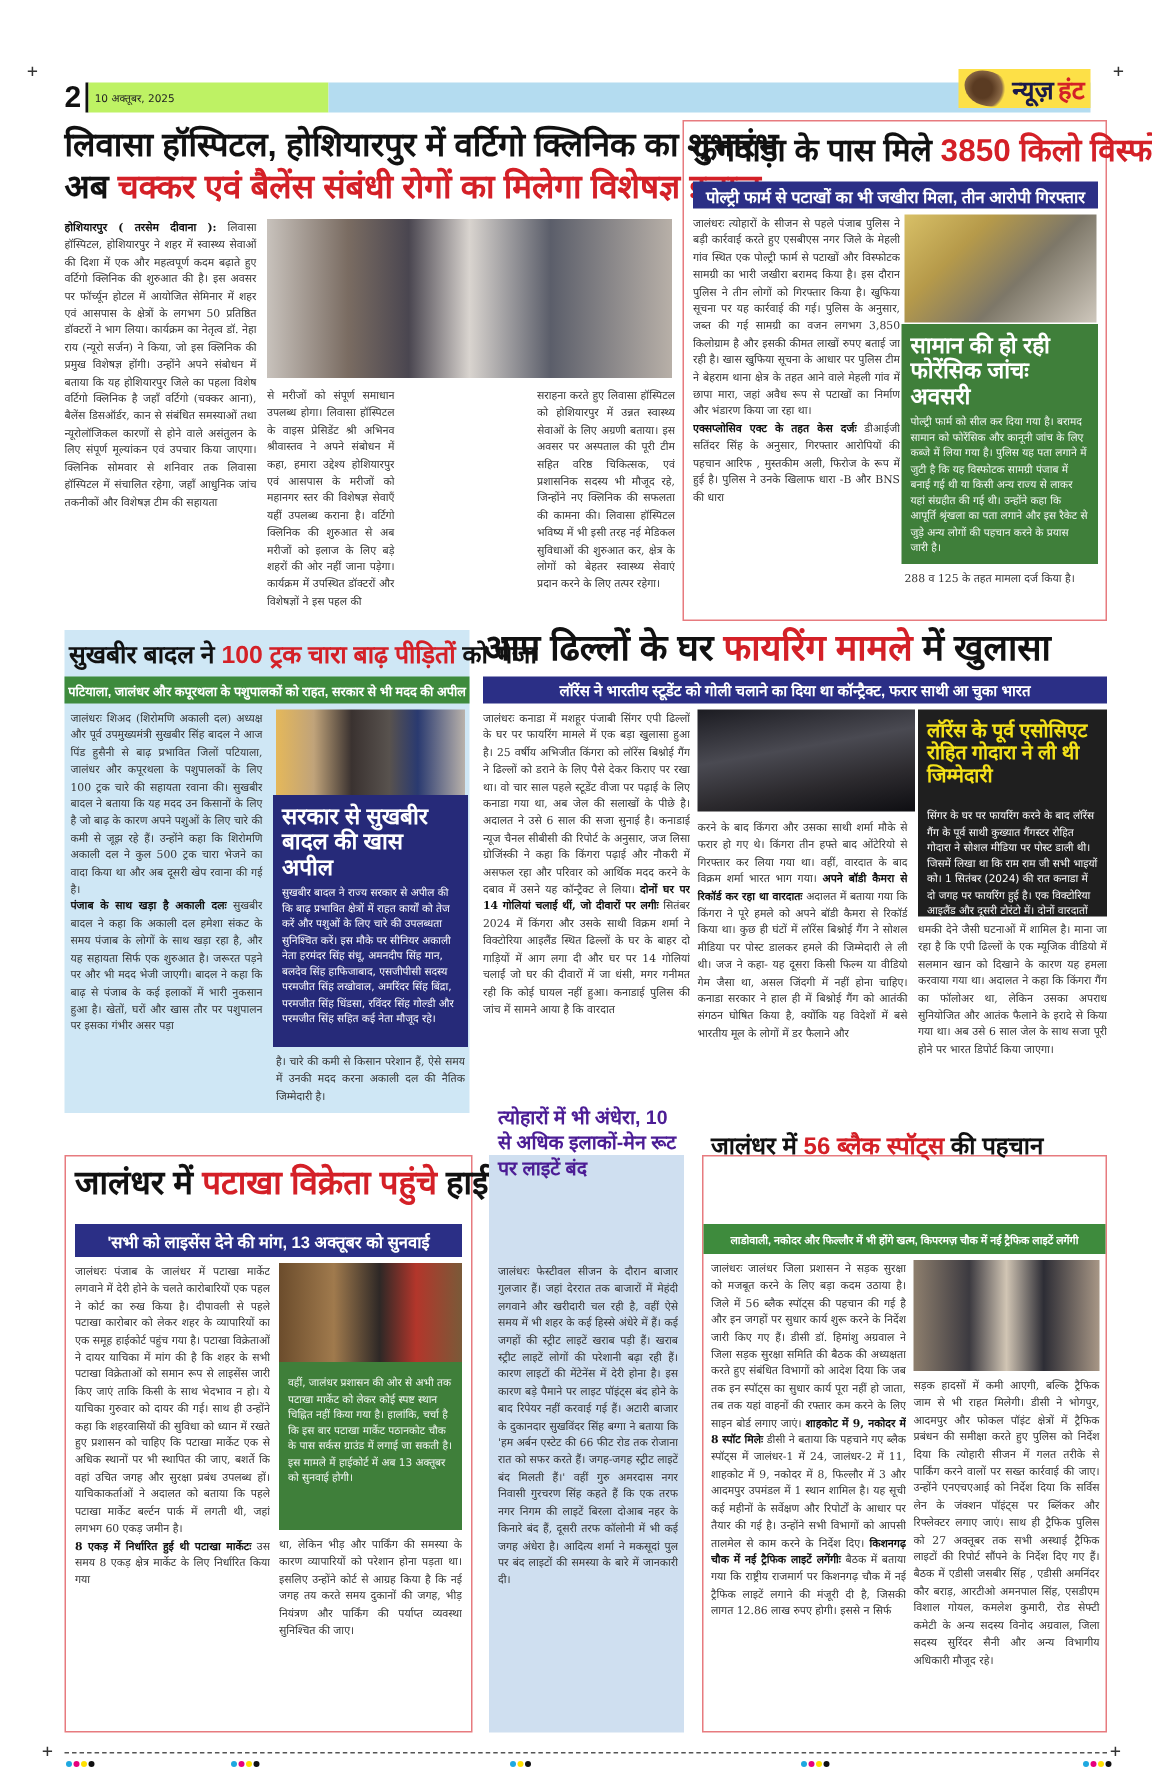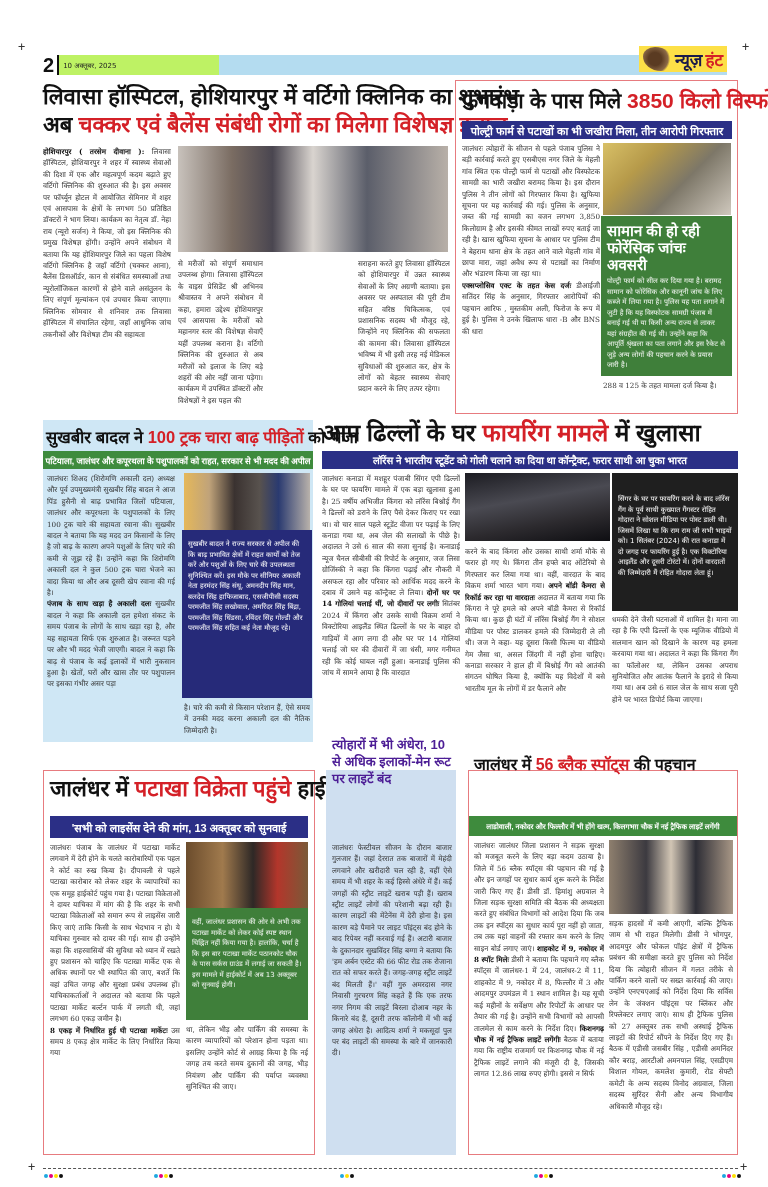--- a/index.html
+++ b/index.html
@@ -79,34 +79,36 @@
 <div class="abs body" style="left:603px;top:380px;width:128px;height:28px">288 व 125 के तहत मामला दर्ज किया है।</div>
 
 <div class="abs" style="left:43px;top:420px;width:270px;height:322px;background:#cfe7f5"></div>
 <div class="abs h1" style="left:46px;top:424px;font-size:16.5px"><span>सुखबीर बादल ने </span><span class="red">100 ट्रक चारा बाढ़ पीड़ितों</span><span> को भेजा</span></div>
 <div class="strip green" style="left:43px;top:451px;width:270px;height:18px;font-size:8.5px">पटियाला, जालंधर और कपूरथला के पशुपालकों को राहत, सरकार से भी मदद की अपील</div>
 <div class="abs body" style="left:47px;top:473px;width:128px;height:266px">
   <span>जालंधरः शिअद (शिरोमणि अकाली दल) अध्यक्ष और पूर्व उपमुख्यमंत्री सुखबीर सिंह बादल ने आज पिंड हुसैनी से बाढ़ प्रभावित जिलों पटियाला, जालंधर और कपूरथला के पशुपालकों के लिए 100 ट्रक चारे की सहायता रवाना की। सुखबीर बादल ने बताया कि यह मदद उन किसानों के लिए है जो बाढ़ के कारण अपने पशुओं के लिए चारे की कमी से जूझ रहे हैं। उन्होंने कहा कि शिरोमणि अकाली दल ने कुल 500 ट्रक चारा भेजने का वादा किया था और अब दूसरी खेप रवाना की गई है।</span><br><b>पंजाब के साथ खड़ा है अकाली दलः</b> <span>सुखबीर बादल ने कहा कि अकाली दल हमेशा संकट के समय पंजाब के लोगों के साथ खड़ा रहा है, और यह सहायता सिर्फ एक शुरुआत है। जरूरत पड़ने पर और भी मदद भेजी जाएगी। बादल ने कहा कि बाढ़ से पंजाब के कई इलाकों में भारी नुकसान हुआ है। खेतों, घरों और खास तौर पर पशुपालन पर इसका गंभीर असर पड़ा</span>
 </div>
 <div class="photo" style="left:184px;top:473px;width:126px;height:57px;background:linear-gradient(90deg,#e5b85a 0%,#c0a37a 20%,#3a3230 40%,#58524e 60%,#2a3a70 75%,#b9b2ab)"></div>
 <div class="navybox" style="left:182px;top:530px;width:130px;height:168px">
+  <div class="gt">सरकार से सुखबीर बादल की खास अपील</div>
   <div class="gb">सुखबीर बादल ने राज्य सरकार से अपील की कि बाढ़ प्रभावित क्षेत्रों में राहत कार्यों को तेज करें और पशुओं के लिए चारे की उपलब्धता सुनिश्चित करें। इस मौके पर सीनियर अकाली नेता हरमंदर सिंह संधू, अमनदीप सिंह मान, बलदेव सिंह हाफिजाबाद, एसजीपीसी सदस्य परमजीत सिंह लखोवाल, अमरिंदर सिंह बिंद्रा, परमजीत सिंह धिंडसा, रविंदर सिंह गोल्डी और परमजीत सिंह सहित कई नेता मौजूद रहे।</div>
 </div>
 <div class="abs body" style="left:184px;top:702px;width:126px;height:38px">है। चारे की कमी से किसान परेशान हैं, ऐसे समय में उनकी मदद करना अकाली दल की नैतिक जिम्मेदारी है।</div>
 
 <div class="abs h1" style="left:322px;top:420px;font-size:24px"><span>आप ढिल्लों के घर </span><span class="red">फायरिंग मामले</span><span> में खुलासा</span></div>
 <div class="strip navy" style="left:322px;top:451px;width:416px;height:18px;font-size:10px">लॉरेंस ने भारतीय स्टूडेंट को गोली चलाने का दिया था कॉन्ट्रैक्ट, फरार साथी आ चुका भारत</div>
 <div class="abs body" style="left:322px;top:473px;width:138px;height:270px">
   <span>जालंधरः कनाडा में मशहूर पंजाबी सिंगर एपी ढिल्लों के घर पर फायरिंग मामले में एक बड़ा खुलासा हुआ है। 25 वर्षीय अभिजीत किंगरा को लॉरेंस बिश्नोई गैंग ने ढिल्लों को डराने के लिए पैसे देकर किराए पर रखा था। वो चार साल पहले स्टूडेंट वीजा पर पढ़ाई के लिए कनाडा गया था, अब जेल की सलाखों के पीछे है। अदालत ने उसे 6 साल की सजा सुनाई है। कनाडाई न्यूज चैनल सीबीसी की रिपोर्ट के अनुसार, जज लिसा ग्रोजिंस्की ने कहा कि किंगरा पढ़ाई और नौकरी में असफल रहा और परिवार को आर्थिक मदद करने के दबाव में उसने यह कॉन्ट्रैक्ट ले लिया।</span> <b>दोनों घर पर 14 गोलियां चलाई थीं, जो दीवारों पर लगीः</b> <span>सितंबर 2024 में किंगरा और उसके साथी विक्रम शर्मा ने विक्टोरिया आइलैंड स्थित ढिल्लों के घर के बाहर दो गाड़ियों में आग लगा दी और घर पर 14 गोलियां चलाईं जो घर की दीवारों में जा धंसी, मगर गनीमत रही कि कोई घायल नहीं हुआ। कनाडाई पुलिस की जांच में सामने आया है कि वारदात</span>
 </div>
 <div class="photo" style="left:465px;top:473px;width:145px;height:68px;background:linear-gradient(170deg,#1c1c22,#4a4a52 40%,#2c2a2e 70%,#0e0e12)"></div>
 <div class="abs body" style="left:465px;top:546px;width:140px;height:197px">
   <span>करने के बाद किंगरा और उसका साथी शर्मा मौके से फरार हो गए थे। किंगरा तीन हफ्ते बाद ओंटेरियो से गिरफ्तार कर लिया गया था। वहीं, वारदात के बाद विक्रम शर्मा भारत भाग गया।</span> <b>अपने बॉडी कैमरा से रिकॉर्ड कर रहा था वारदातः</b> <span>अदालत में बताया गया कि किंगरा ने पूरे हमले को अपने बॉडी कैमरा से रिकॉर्ड किया था। कुछ ही घंटों में लॉरेंस बिश्नोई गैंग ने सोशल मीडिया पर पोस्ट डालकर हमले की जिम्मेदारी ले ली थी। जज ने कहा- यह दूसरा किसी फिल्म या वीडियो गेम जैसा था, असल जिंदगी में नहीं होना चाहिए। कनाडा सरकार ने हाल ही में बिश्नोई गैंग को आतंकी संगठन घोषित किया है, क्योंकि यह विदेशों में बसे भारतीय मूल के लोगों में डर फैलाने और</span>
 </div>
 <div class="blackbox" style="left:612px;top:473px;width:126px;height:138px">
+  <div class="gt">लॉरेंस के पूर्व एसोसिएट रोहित गोदारा ने ली थी जिम्मेदारी</div>
   <div class="gb">सिंगर के घर पर फायरिंग करने के बाद लॉरेंस गैंग के पूर्व साथी कुख्यात गैंगस्टर रोहित गोदारा ने सोशल मीडिया पर पोस्ट डाली थी। जिसमें लिखा था कि राम राम जी सभी भाइयों को। 1 सितंबर (2024) की रात कनाडा में दो जगह पर फायरिंग हुई है। एक विक्टोरिया आइलैंड और दूसरी टोरंटो में। दोनों वारदातों की जिम्मेदारी मैं रोहित गोदारा लेता हूं।</div>
 </div>
 <div class="abs body" style="left:612px;top:614px;width:126px;height:129px">धमकी देने जैसी घटनाओं में शामिल है। माना जा रहा है कि एपी ढिल्लों के एक म्यूजिक वीडियो में सलमान खान को दिखाने के कारण यह हमला करवाया गया था। अदालत ने कहा कि किंगरा गैंग का फॉलोअर था, लेकिन उसका अपराध सुनियोजित और आतंक फैलाने के इरादे से किया गया था। अब उसे 6 साल जेल के साथ सजा पूरी होने पर भारत डिपोर्ट किया जाएगा।</div>
 
 <div class="boxred" style="left:43px;top:770px;width:272px;height:385px"></div>
 <div class="abs h1" style="left:50px;top:776px;font-size:22px"><span>जालंधर में </span><span class="red">पटाखा विक्रेता पहुंचे</span><span> हाईकोर्ट</span></div>
 <div class="strip navy" style="left:50px;top:816px;width:258px;height:22px;font-size:11px">'सभी को लाइसेंस देने की मांग, 13 अक्तूबर को सुनवाई</div>
 <div class="abs body" style="left:50px;top:842px;width:130px;height:308px">
   <span>जालंधरः पंजाब के जालंधर में पटाखा मार्केट लगवाने में देरी होने के चलते कारोबारियों एक पहल ने कोर्ट का रुख किया है। दीपावली से पहले पटाखा कारोबार को लेकर शहर के व्यापारियों का एक समूह हाईकोर्ट पहुंच गया है। पटाखा विक्रेताओं ने दायर याचिका में मांग की है कि शहर के सभी पटाखा विक्रेताओं को समान रूप से लाइसेंस जारी किए जाएं ताकि किसी के साथ भेदभाव न हो। ये याचिका गुरुवार को दायर की गई। साथ ही उन्होंने कहा कि शहरवासियों की सुविधा को ध्यान में रखते हुए प्रशासन को चाहिए कि पटाखा मार्केट एक से अधिक स्थानों पर भी स्थापित की जाए, बशर्ते कि वहां उचित जगह और सुरक्षा प्रबंध उपलब्ध हों। याचिकाकर्ताओं ने अदालत को बताया कि पहले पटाखा मार्केट बर्ल्टन पार्क में लगती थी, जहां लगभग 60 एकड़ जमीन है।</span><br><b>8 एकड़ में निर्धारित हुई थी पटाखा मार्केटः</b> <span>उस समय 8 एकड़ क्षेत्र मार्केट के लिए निर्धारित किया गया</span>
 </div>
@@ -115,21 +117,21 @@
   <div class="gb">वहीं, जालंधर प्रशासन की ओर से अभी तक पटाखा मार्केट को लेकर कोई स्पष्ट स्थान चिह्नित नहीं किया गया है। हालांकि, चर्चा है कि इस बार पटाखा मार्केट पठानकोट चौक के पास सर्कस ग्राउंड में लगाई जा सकती है। इस मामले में हाईकोर्ट में अब 13 अक्तूबर को सुनवाई होगी।</div>
 </div>
 <div class="abs body" style="left:186px;top:1024px;width:122px;height:126px">था, लेकिन भीड़ और पार्किंग की समस्या के कारण व्यापारियों को परेशान होना पड़ता था। इसलिए उन्होंने कोर्ट से आग्रह किया है कि नई जगह तय करते समय दुकानों की जगह, भीड़ नियंत्रण और पार्किंग की पर्याप्त व्यवस्था सुनिश्चित की जाए।</div>
 
 <div class="abs" style="left:326px;top:770px;width:130px;height:385px;background:#cfdff0"></div>
 <div class="abs" style="left:332px;top:736px;width:120px;font:bold 13px/17px 'Liberation Sans',sans-serif;color:#4c1d95">त्योहारों में भी अंधेरा, 10 से अधिक इलाकों-मेन रूट पर लाइटें बंद</div>
 <div class="abs body" style="left:332px;top:842px;width:120px;height:308px">जालंधरः फेस्टीवल सीजन के दौरान बाजार गुलजार हैं। जहां देररात तक बाजारों में मेहंदी लगवाने और खरीदारी चल रही है, वहीं ऐसे समय में भी शहर के कई हिस्से अंधेरे में हैं। कई जगहों की स्ट्रीट लाइटें खराब पड़ी हैं। खराब स्ट्रीट लाइटें लोगों की परेशानी बढ़ा रही हैं। कारण लाइटों की मेंटेनेंस में देरी होना है। इस कारण बड़े पैमाने पर लाइट पॉइंट्स बंद होने के बाद रिपेयर नहीं करवाई गई हैं। अटारी बाजार के दुकानदार सुखविंदर सिंह बग्गा ने बताया कि 'हम अर्बन एस्टेट की 66 फीट रोड तक रोजाना रात को सफर करते हैं। जगह-जगह स्ट्रीट लाइटें बंद मिलती हैं।' वहीं गुरु अमरदास नगर निवासी गुरचरण सिंह कहते हैं कि एक तरफ नगर निगम की लाइटें बिरला दोआब नहर के किनारे बंद हैं, दूसरी तरफ कॉलोनी में भी कई जगह अंधेरा है। आदित्य शर्मा ने मकसूदां पुल पर बंद लाइटों की समस्या के बारे में जानकारी दी।</div>
 
 <div class="boxred" style="left:468px;top:770px;width:270px;height:385px"></div>
 <div class="abs h1" style="left:474px;top:752px;font-size:16px"><span>जालंधर में </span><span class="red">56 ब्लैक स्पॉट्स</span><span> की पहचान</span></div>
-<div class="strip green" style="left:469px;top:816px;width:268px;height:20px;font-size:7.2px">लाडोवाली, नकोदर और फिल्लौर में भी होंगे खत्म, किलगभग़ चौक में नई ट्रैफिक लाइटें लगेंगी</div>
+<div class="strip green" style="left:469px;top:816px;width:268px;height:20px;font-size:7.2px">लाडोवाली, नकोदर और फिल्लौर में भी होंगे खत्म, किपरमज़ चौक में नई ट्रैफिक लाइटें लगेंगी</div>
 <div class="abs body" style="left:474px;top:840px;width:130px;height:310px">
   <span>जालंधरः जालंधर जिला प्रशासन ने सड़क सुरक्षा को मजबूत करने के लिए बड़ा कदम उठाया है। जिले में 56 ब्लैक स्पॉट्स की पहचान की गई है और इन जगहों पर सुधार कार्य शुरू करने के निर्देश जारी किए गए हैं। डीसी डॉ. हिमांशु अग्रवाल ने जिला सड़क सुरक्षा समिति की बैठक की अध्यक्षता करते हुए संबंधित विभागों को आदेश दिया कि जब तक इन स्पॉट्स का सुधार कार्य पूरा नहीं हो जाता, तब तक यहां वाहनों की रफ्तार कम करने के लिए साइन बोर्ड लगाए जाएं।</span> <b>शाहकोट में 9, नकोदर में 8 स्पॉट मिलेः</b> <span>डीसी ने बताया कि पहचाने गए ब्लैक स्पॉट्स में जालंधर-1 में 24, जालंधर-2 में 11, शाहकोट में 9, नकोदर में 8, फिल्लौर में 3 और आदमपुर उपमंडल में 1 स्थान शामिल है। यह सूची कई महीनों के सर्वेक्षण और रिपोर्टों के आधार पर तैयार की गई है। उन्होंने सभी विभागों को आपसी तालमेल से काम करने के निर्देश दिए।</span> <b>किशनगढ़ चौक में नई ट्रैफिक लाइटें लगेंगीः</b> <span>बैठक में बताया गया कि राष्ट्रीय राजमार्ग पर किशनगढ़ चौक में नई ट्रैफिक लाइटें लगाने की मंजूरी दी है, जिसकी लागत 12.86 लाख रुपए होगी। इससे न सिर्फ</span>
 </div>
 <div class="photo" style="left:609px;top:840px;width:124px;height:74px;background:linear-gradient(90deg,#8e7f6e,#3c3a40 30%,#d1c5b4 50%,#2d2d35 70%,#a89786)"></div>
 <div class="abs body" style="left:609px;top:918px;width:124px;height:232px">सड़क हादसों में कमी आएगी, बल्कि ट्रैफिक जाम से भी राहत मिलेगी। डीसी ने भोगपुर, आदमपुर और फोकल पॉइंट क्षेत्रों में ट्रैफिक प्रबंधन की समीक्षा करते हुए पुलिस को निर्देश दिया कि त्योहारी सीजन में गलत तरीके से पार्किंग करने वालों पर सख्त कार्रवाई की जाए। उन्होंने एनएचएआई को निर्देश दिया कि सर्विस लेन के जंक्शन पॉइंट्स पर ब्लिंकर और रिफ्लेक्टर लगाए जाएं। साथ ही ट्रैफिक पुलिस को 27 अक्तूबर तक सभी अस्थाई ट्रैफिक लाइटों की रिपोर्ट सौंपने के निर्देश दिए गए हैं। बैठक में एडीसी जसबीर सिंह , एडीसी अमनिंदर कौर बराड़, आरटीओ अमनपाल सिंह, एसडीएम विशाल गोयल, कमलेश कुमारी, रोड सेफ्टी कमेटी के अन्य सदस्य विनोद अग्रवाल, जिला सदस्य सुरिंदर सैनी और अन्य विभागीय अधिकारी मौजूद रहे।</div>
 
 <div class="crop" style="left:28px;top:1160px">+</div>
 <div class="crop" style="left:740px;top:1160px">+</div>
 <div class="footer-line"></div>
 <div class="cmyk" style="left:44px">

